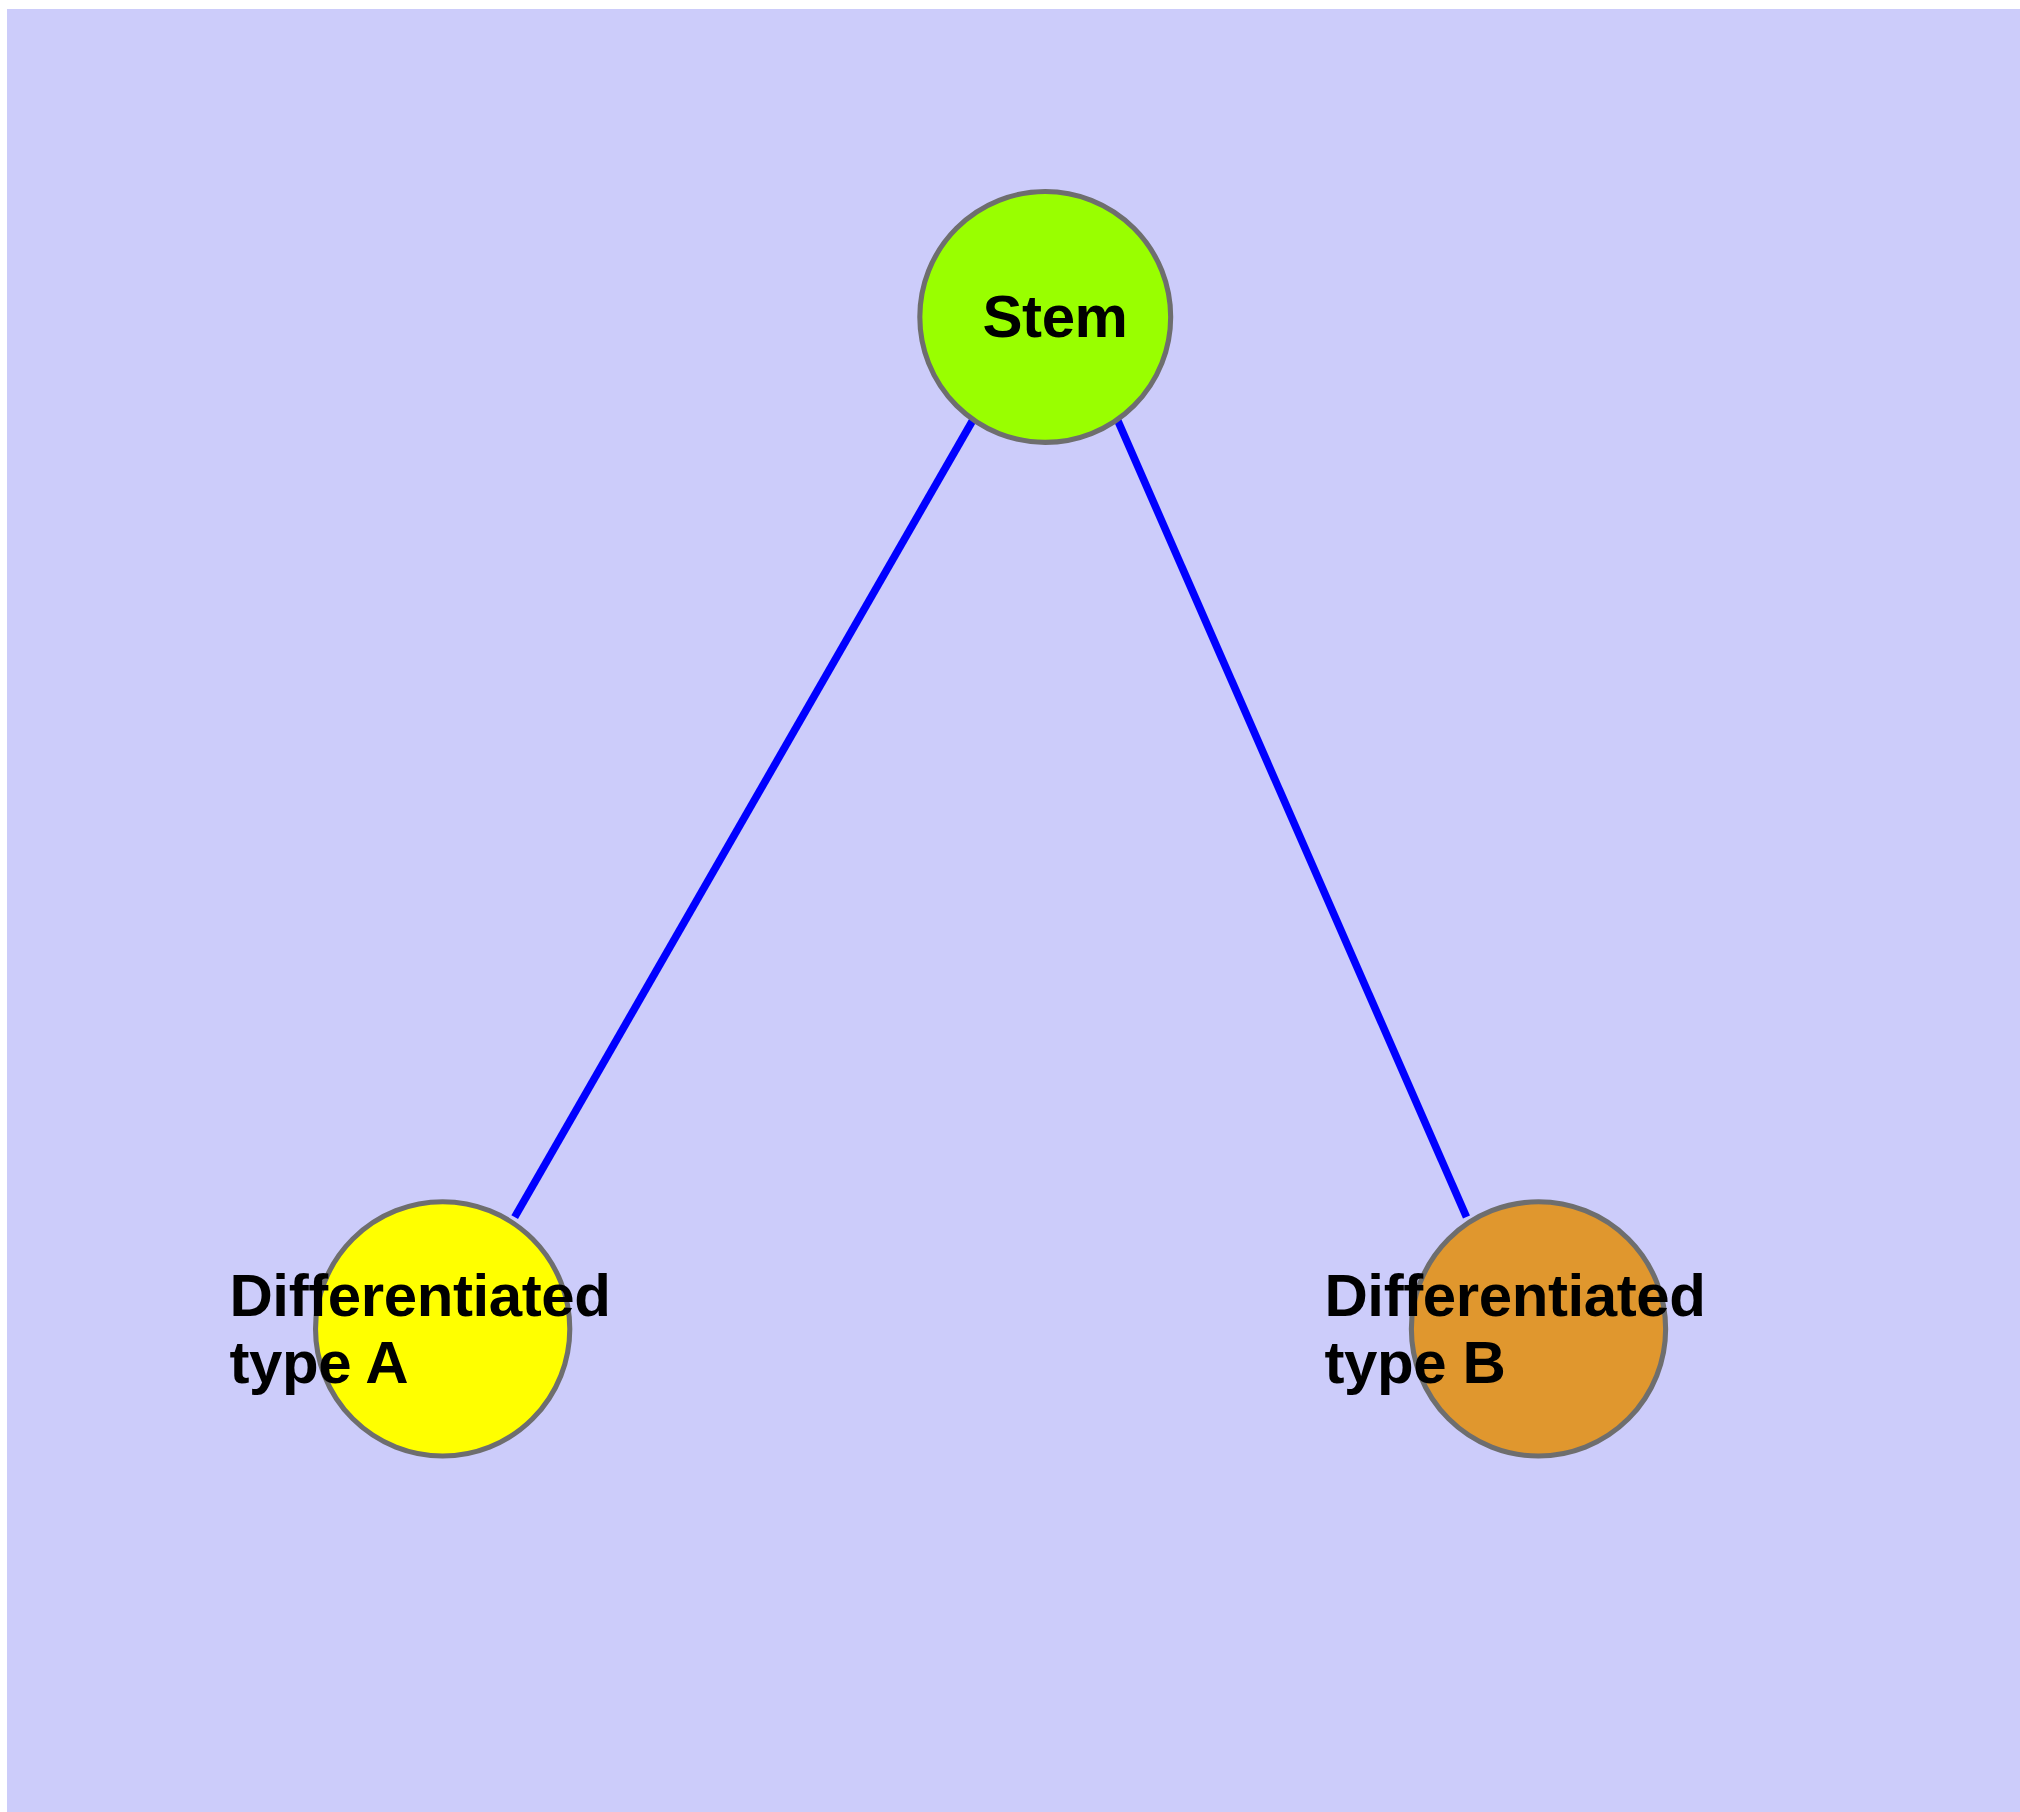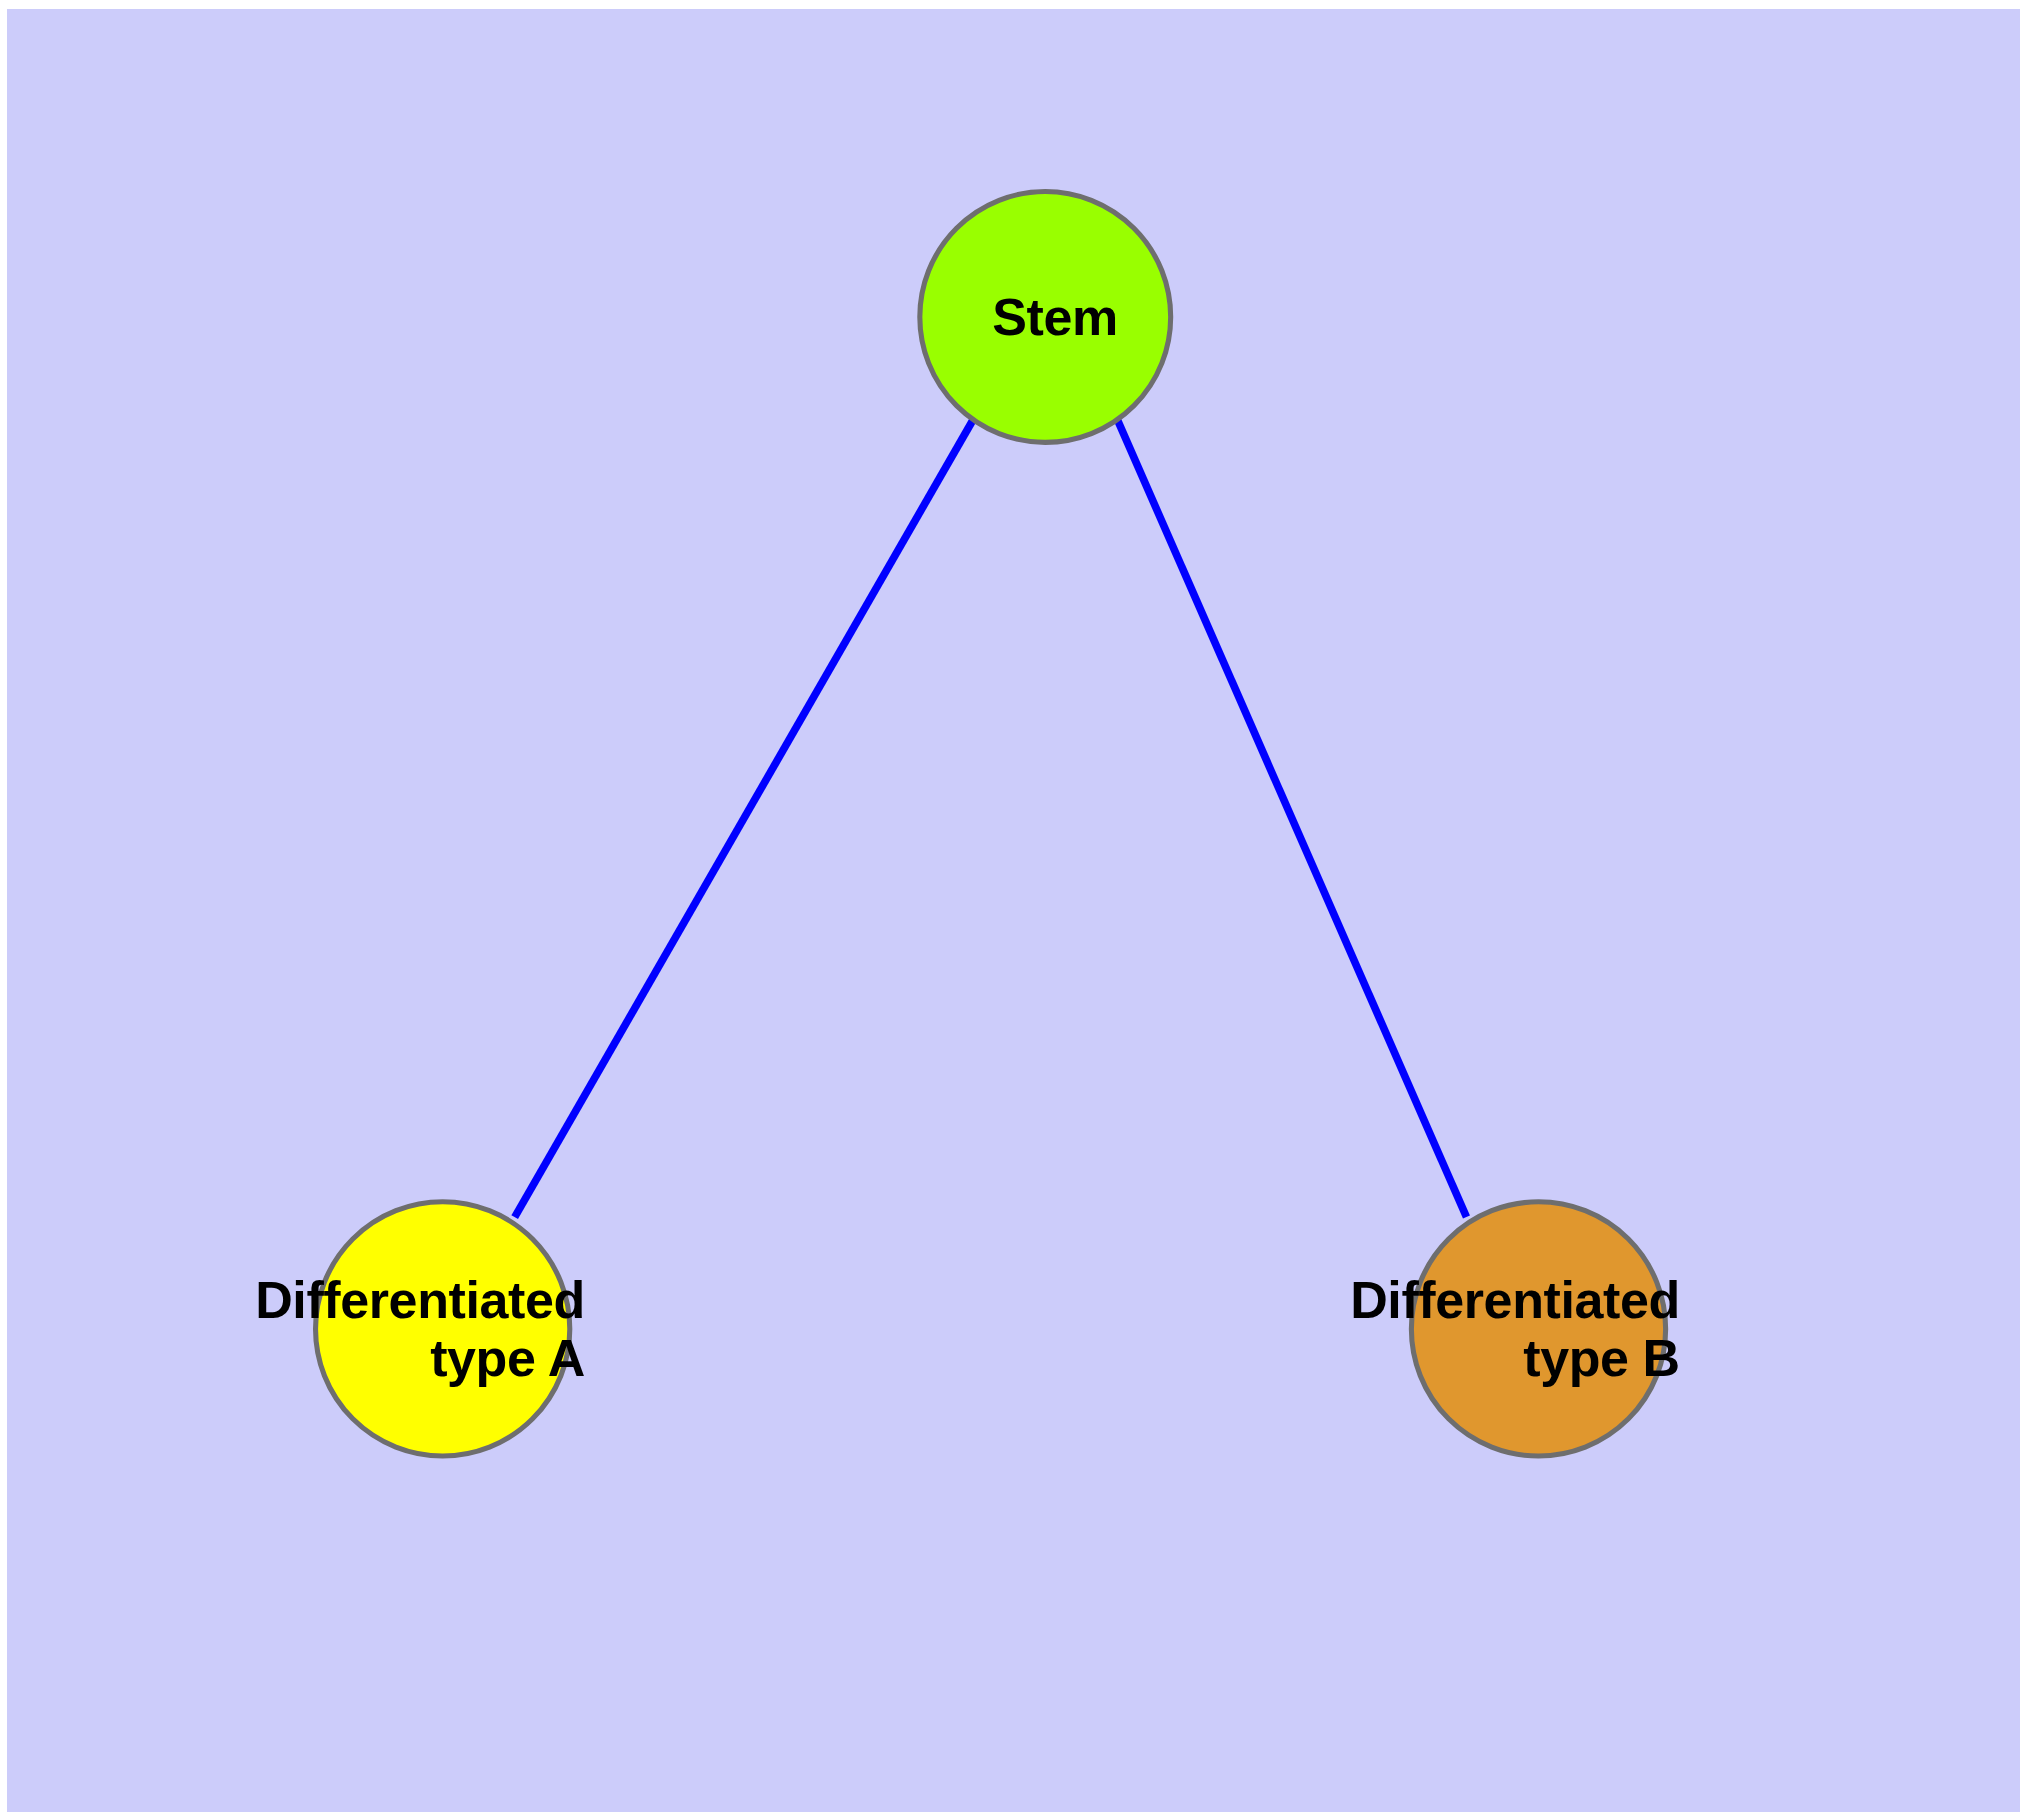--- a/index.html
+++ b/index.html
@@ -39,23 +39,23 @@
     fill: none;
   }
   .node-circle {
     stroke: #6e6e6e;
     stroke-width: 6;
   }
   .node-label {
     position: absolute;
     color: #000000;
     font-weight: bold;
-    font-size: 52px;
+    font-size: 60px;
     line-height: 1.12;
-    text-align: right;
+    text-align: left;
     white-space: pre;
     letter-spacing: -0.4px;
     transform: translate(-50%, -50%);
     pointer-events: none;
   }
 </style>
 </head>
 <body>
 
 <div id="canvas">

